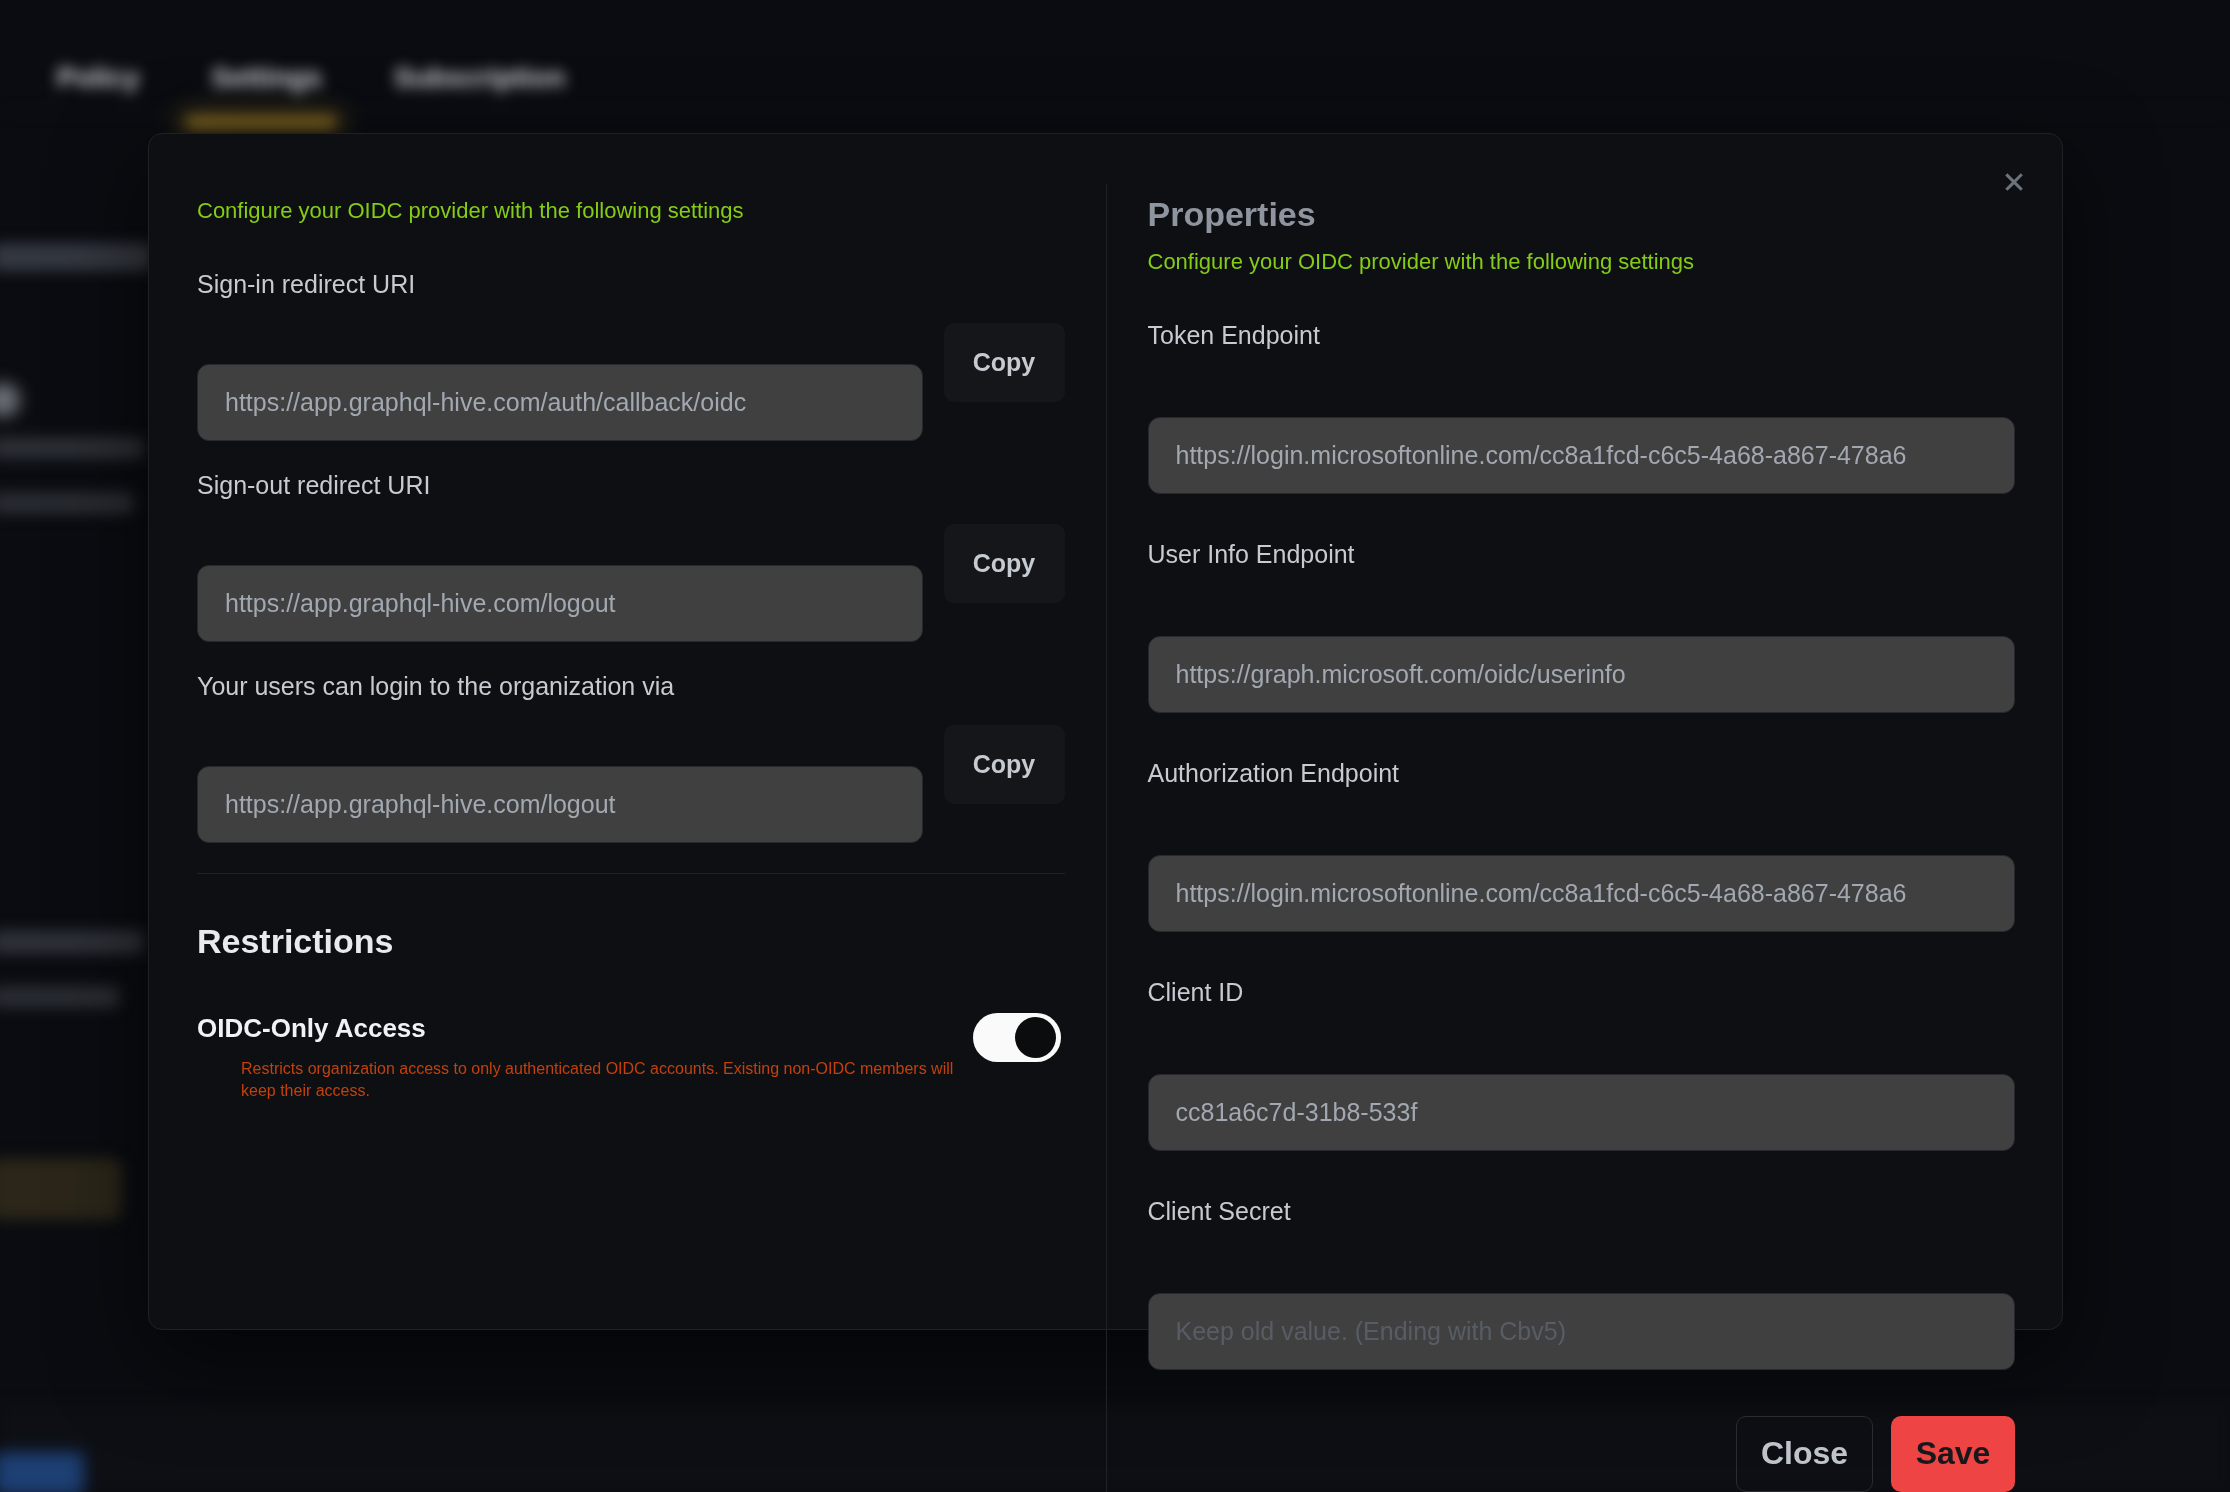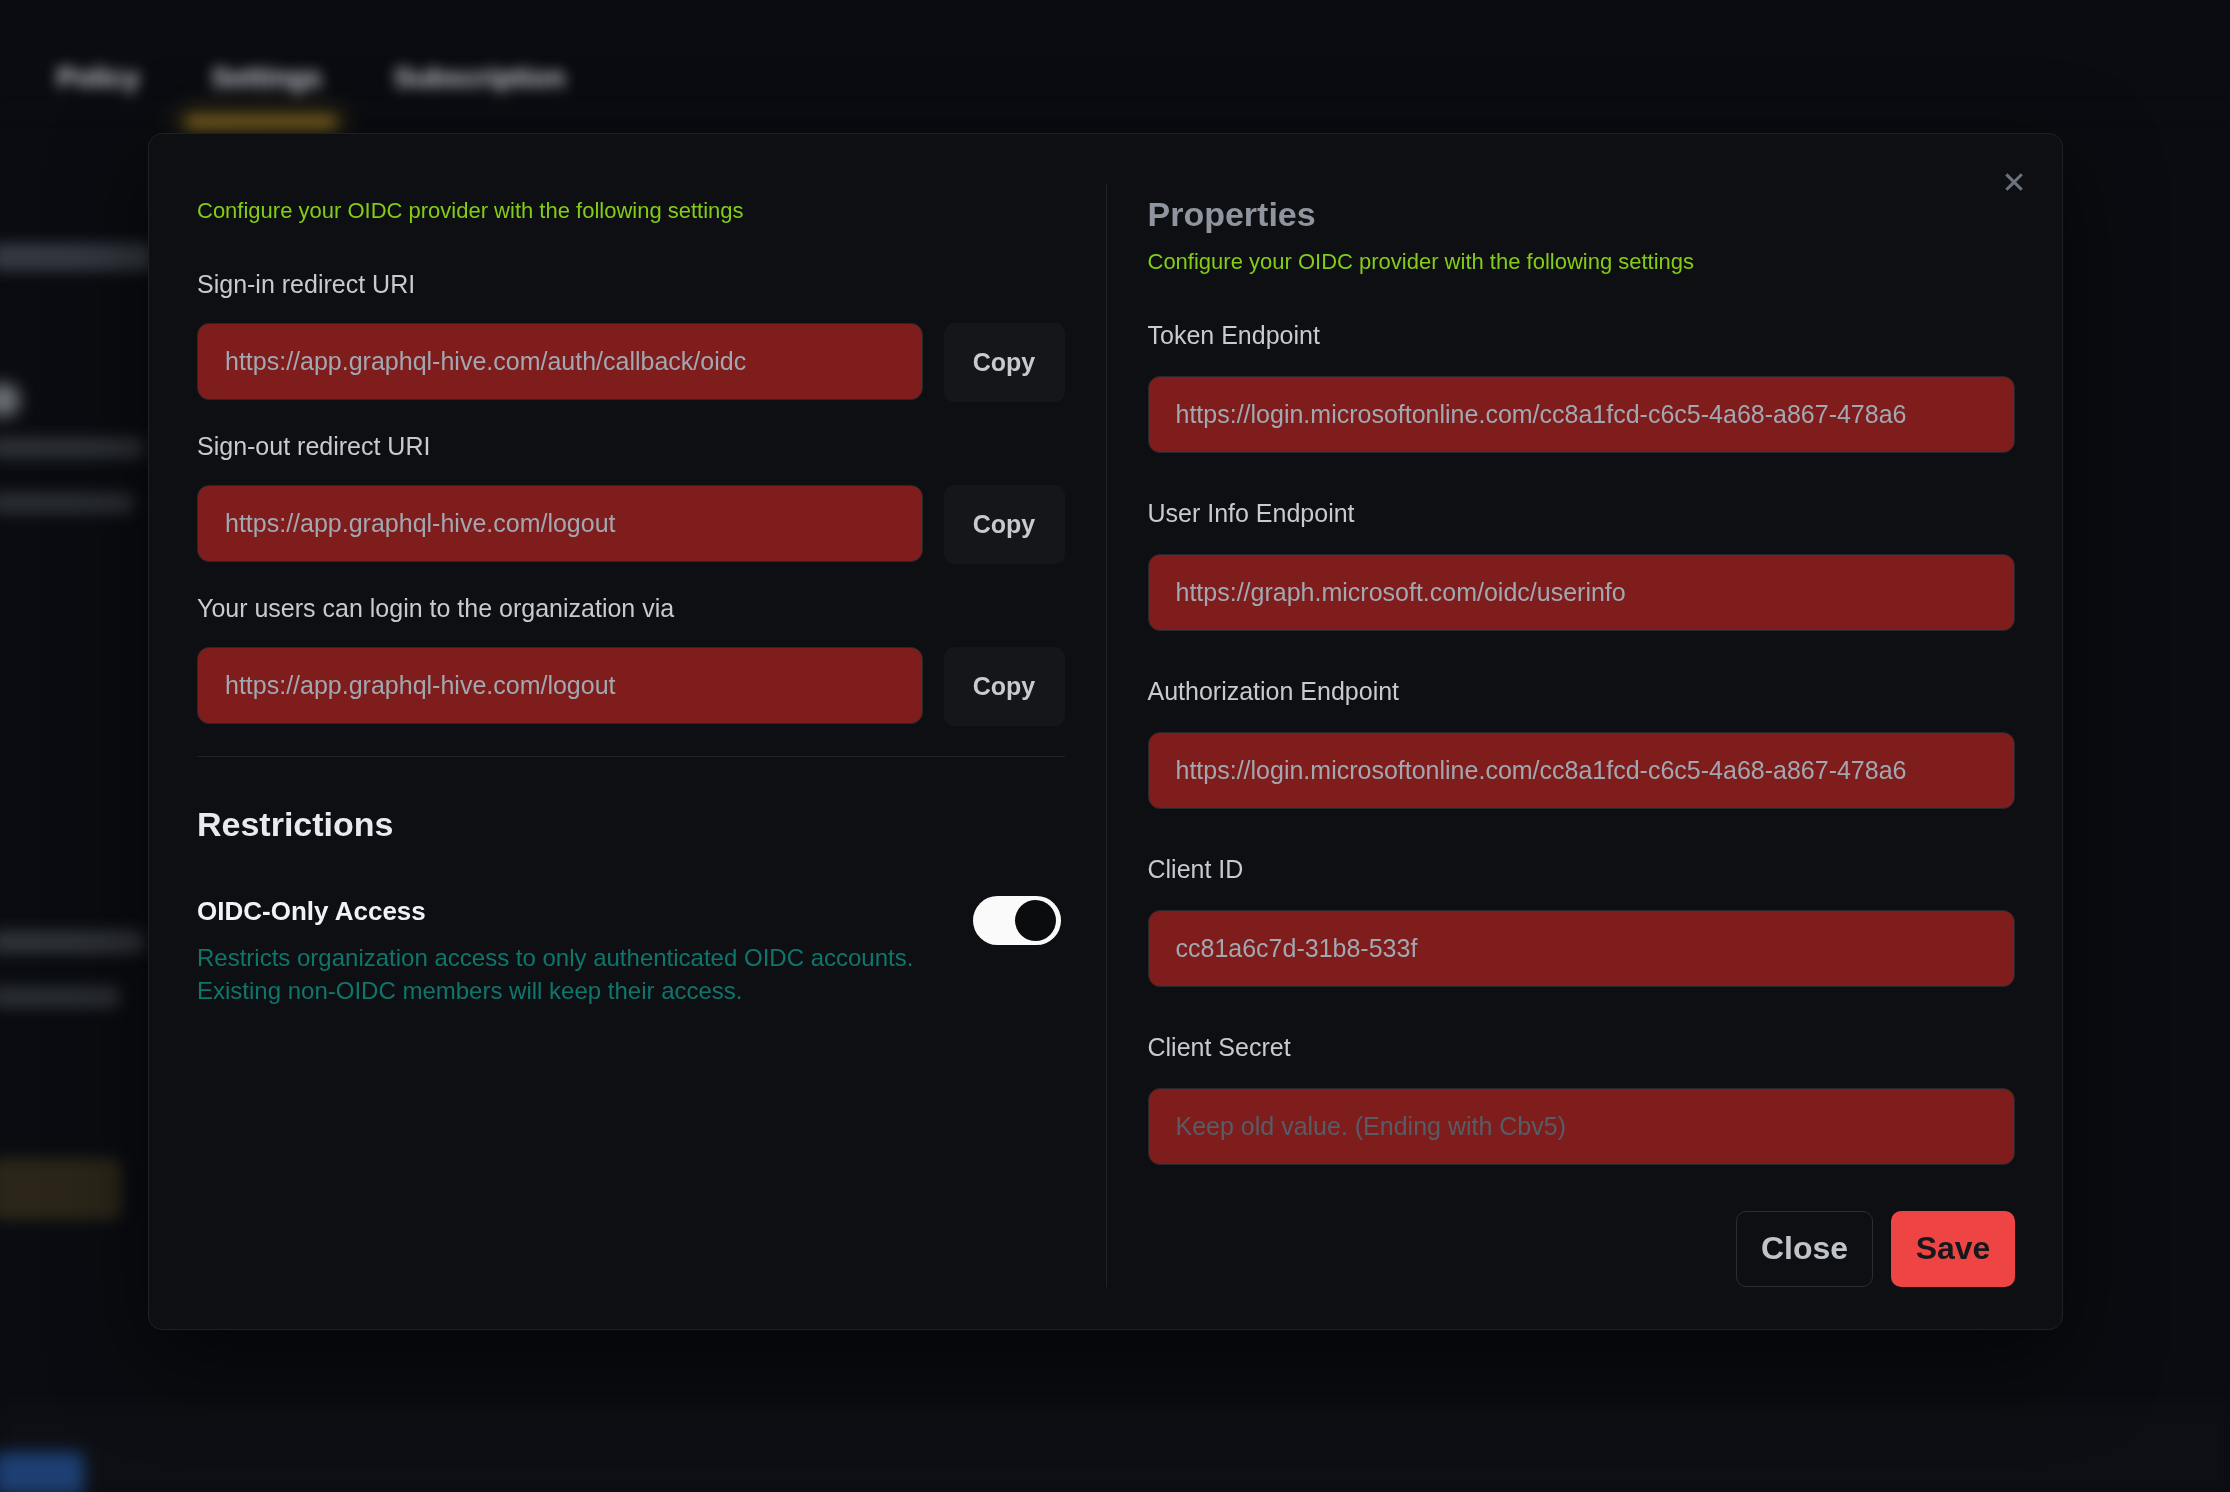--- a/index.html
+++ b/index.html
@@ -48,40 +48,40 @@
     font-size:30px; color:#6d737c; cursor:pointer; background:none; border:none;
     font-family:"DejaVu Sans", sans-serif;
   }
 
   .section-title { font-size:34px; font-weight:600; color:#8f959e; margin-top:10px; line-height:1.2; }
   .section-sub { font-size:22px; color:#84cc16; margin-top:14px; margin-bottom:46px; }
 
   .field-label { font-size:25px; font-weight:500; color:#c6cad1; margin-bottom:24px; }
   .uri-row { display:flex; gap:21px; margin-bottom:30px; }
   .text-input {
-    flex:1; min-width:0; height:77px; background:#7f1d1d;
+    flex:1; min-width:0; height:77px; background:#404040;
     border:1px solid #26282d; border-radius:12px;
     color:#a2a8b1; font-size:25px; padding:0 27px;
     font-family:"Liberation Sans", sans-serif; outline:none;
-    white-space:nowrap; overflow:hidden; text-overflow:clip;
+    white-space:nowrap; overflow:hidden; text-overflow:clip;margin-top:41px;
   }
   .text-input::placeholder { color:#585d65; }
   .copy-btn {
     width:121px; height:79px; flex:none;
     background:#15161a; border:none; border-radius:10px;
     color:#c6cad1; font-size:25px; font-weight:700; cursor:pointer;
     font-family:"Liberation Sans", sans-serif;
   }
 
   .section-divider { border:none; border-top:1px solid #202228; margin-top:16px; }
   .restrictions-title { font-size:34px; font-weight:700; color:#e8eaed; margin-top:48px; }
   .toggle-row { display:flex; align-items:flex-start; justify-content:space-between; margin-top:52px; }
   .toggle-text { max-width:780px; }
   .toggle-label { font-size:26px; font-weight:700; color:#f0f2f4; margin-bottom:14px; }
-  .toggle-desc { font-size:24px; color:#0f766e; line-height:1.38; }
+  .toggle-desc { font-size:16px; color:#c2410c; line-height:1.38;margin-left:44px; }
   .toggle {
     width:88px; height:49px; border-radius:26px; background:#fafafa;
     position:relative; flex:none; cursor:pointer; margin-right:4px;
   }
   .toggle .knob {
     position:absolute; top:4px; right:5px; width:41px; height:41px;
     border-radius:50%; background:#0b0c0e;
   }
 
   .prop-group { margin-bottom:46px; }

